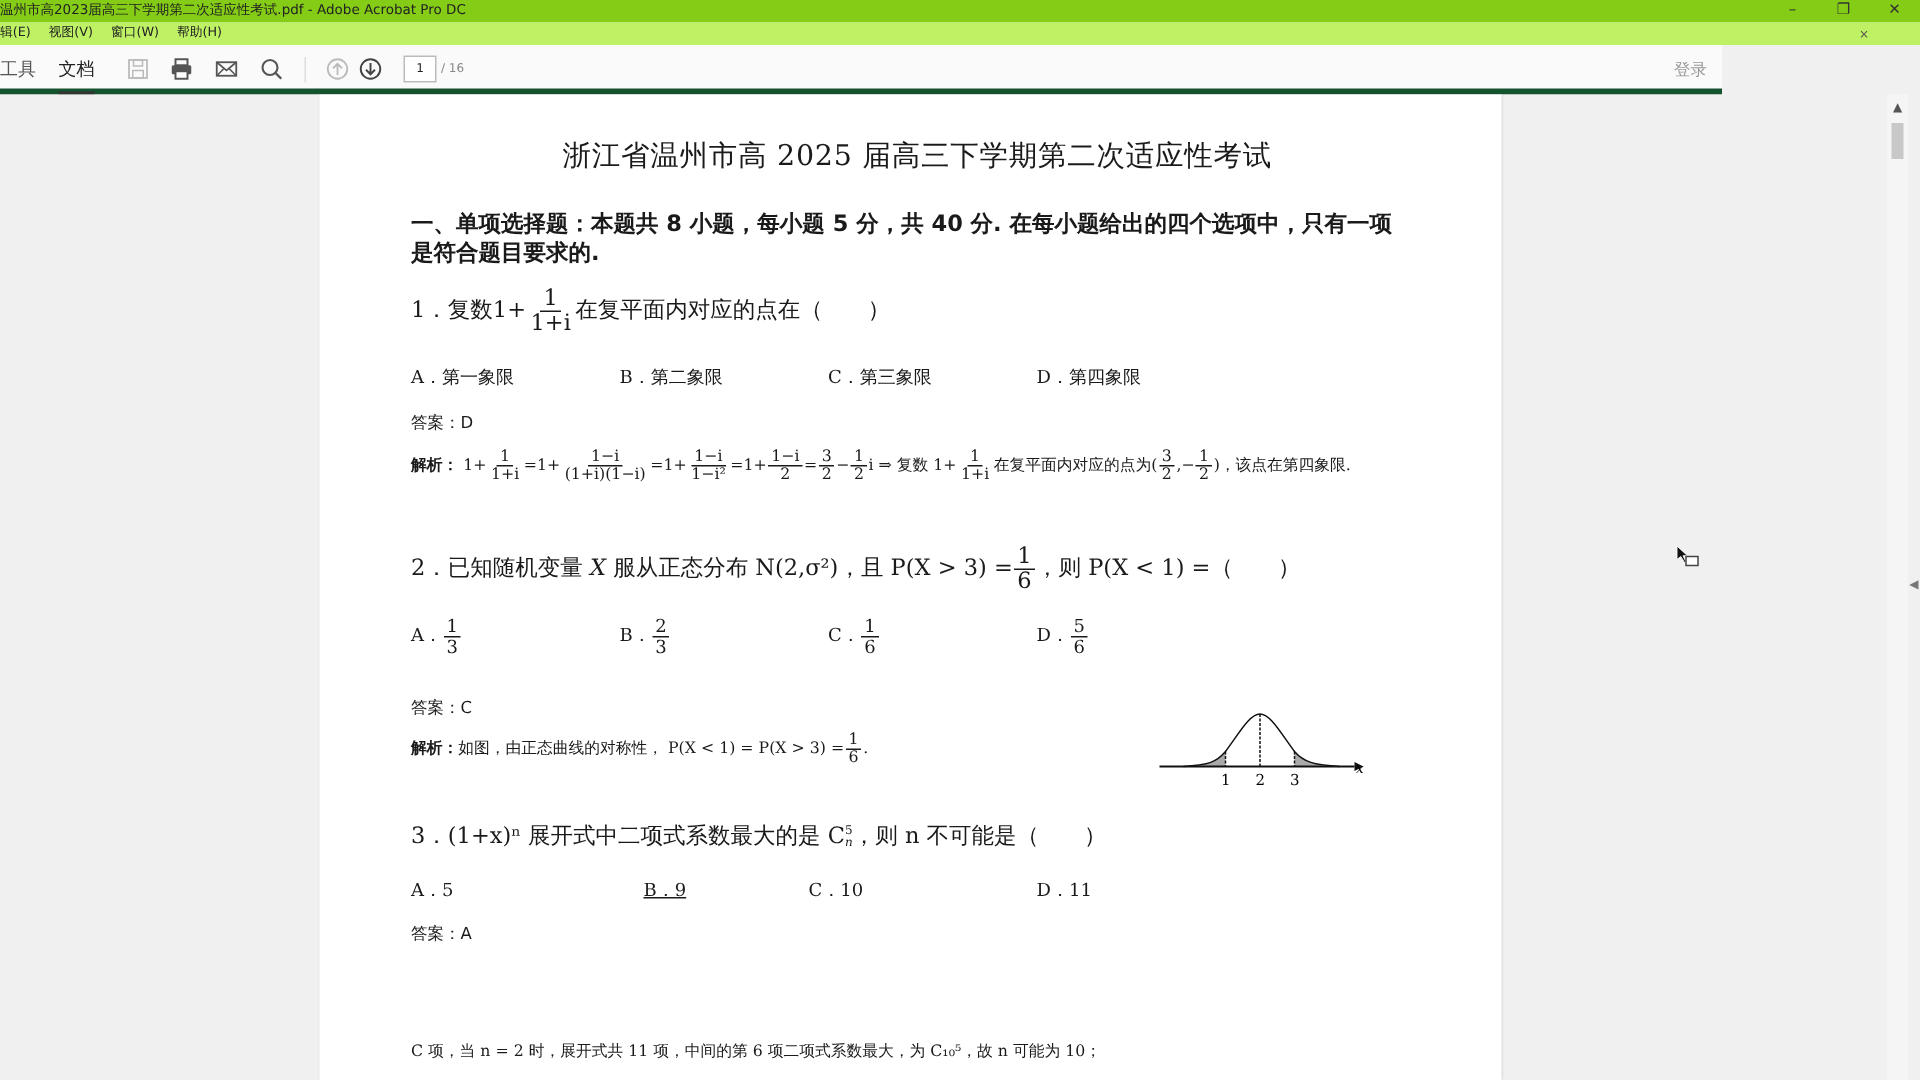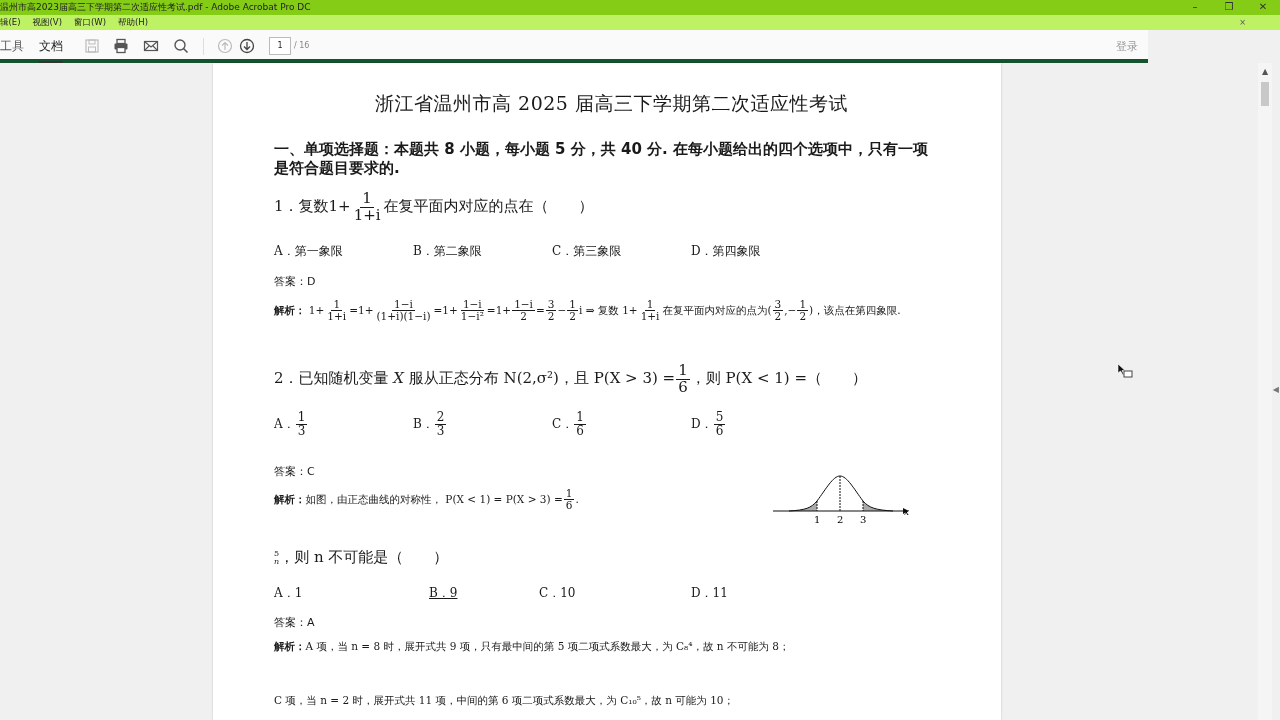--- a/index.html
+++ b/index.html
@@ -197,31 +197,30 @@
       <line x1="46" y1="30" x2="46" y2="40" stroke="#111" stroke-dasharray="2,1"></line>
       <line x1="69" y1="5" x2="69" y2="40" stroke="#111" stroke-dasharray="2,1"></line>
       <line x1="92" y1="30" x2="92" y2="40" stroke="#111" stroke-dasharray="2,1"></line>
       <text x="43" y="52" font-size="10" font-family="DejaVu Serif, serif">1</text>
       <text x="66" y="52" font-size="10" font-family="DejaVu Serif, serif">2</text>
       <text x="89" y="52" font-size="10" font-family="DejaVu Serif, serif">3</text>
       <text x="133" y="44" font-size="9" font-style="italic" font-family="DejaVu Serif, serif">x</text>
     </svg>
 
     <div class="t q" style="left:61px; top:485px;">
-      <span style="display:inline-flex; flex-direction:column; font-size:8px; line-height:1; vertical-align:middle;">
+      <span>3．(1+x)ⁿ 展开式中二项式系数最大的是 C</span><span style="display:inline-flex; flex-direction:column; font-size:8px; line-height:1; vertical-align:middle;">
           <span>5</span>
           <i>n</i>
         </span><span>，则 n 不可能是（　　）</span>
     </div>
-    <div class="opt" style="left:61px; top:522px;">A．1</div>
+    <div class="opt" style="left:61px; top:522px;">A．5</div>
     <div class="opt" style="left:216px; top:522px;text-decoration:underline;">B．9</div>
     <div class="opt" style="left:326px; top:522px;">C．10</div>
     <div class="opt" style="left:478px; top:522px;">D．11</div>
     <div class="t ans" style="left:61px; top:552px;">答案：A</div>
-    <div class="t small" style="left:61px; top:577px;"><span class="bold">解析：</span><span>A 项，当 n = 8 时，展开式共 9 项，只有最中间的第 5 项二项式系数最大，为 C₈⁴，故 n 不可能为 8；</span></div>
     <div class="t small" style="left:61px; top:631px;">C 项，当 n = 2 时，展开式共 11 项，中间的第 6 项二项式系数最大，为 C₁₀⁵，故 n 可能为 10；</div>
   </div>
 
   <div class="scrollbar">
     <div class="sb-up">▲</div>
     <div class="sb-thumb"></div>
   </div>
   <div class="side-arrow">◀</div>
 
   <svg class="cursor" width="18" height="18" viewBox="0 0 18 18">

